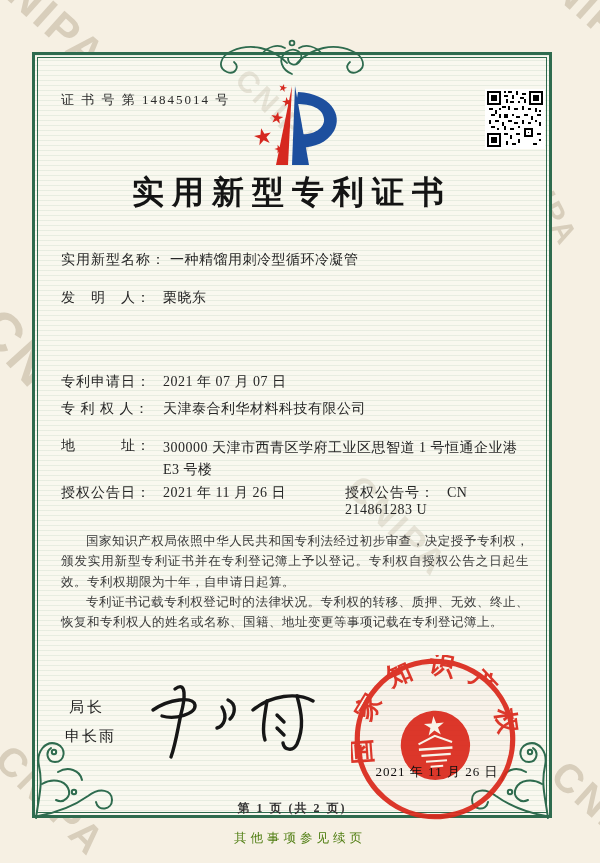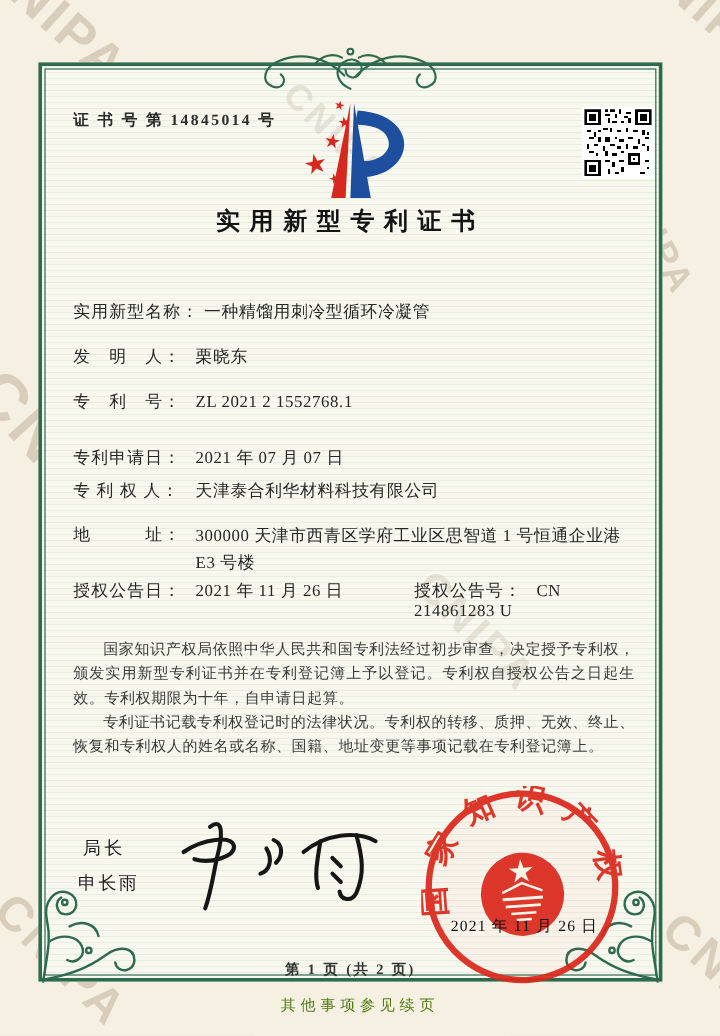--- a/index.html
+++ b/index.html
@@ -25,25 +25,25 @@
   .wm8{left:190px;top:40px;font-size:30px;transform:rotate(45deg);}
   
   .frame{
     position:absolute;left:32px;top:52px;width:520px;height:766px;z-index:1;
     border:3px solid #2e6b4e;background:#f9f8ef;box-sizing:border-box;
   }
   .frame::before{content:"";position:absolute;inset:2px;border:1px solid #2e6b4e;pointer-events:none;z-index:1;}
   .guilloche{position:absolute;inset:0;
     background:repeating-linear-gradient(180deg,rgba(122,168,138,.14) 0 1px,transparent 1px 5px);}
   
-  .cert-no{position:absolute;left:26px;top:36px;font-size:13px;letter-spacing:2px;z-index:2;font-weight:bold;}
+  .cert-no{position:absolute;left:26px;top:36px;font-size:13px;letter-spacing:2px;z-index:2;}
   .logo{position:absolute;left:200px;top:24px;z-index:2;}
   .qr{position:absolute;left:450px;top:34px;z-index:2;background:#fff;padding:2px;line-height:0;}
   .title{position:absolute;left:0;top:116px;width:100%;text-align:center;z-index:2;
-    font-size:20px;font-weight:700;letter-spacing:8px;color:#141414;}
+    font-size:32px;font-weight:700;letter-spacing:8px;color:#141414;}
   
   .row{position:absolute;left:26px;right:22px;font-size:14px;z-index:2;color:#262626;}
   .row .lab{display:inline-block;min-width:98px;letter-spacing:1px;}
   .row .val{margin-left:4px;letter-spacing:.5px;}
   .addr .lab{vertical-align:top;}
   .addr .val{display:inline-block;width:360px;vertical-align:top;line-height:1.55;}
   .grant2{position:absolute;left:260px;top:0;margin-left:24px;}
   .r-name{top:196px;} .r-inv{top:234px;} .r-pno{top:271px;} .r-adate{top:318px;}
   .r-owner{top:345px;} .r-addr{top:382px;} .r-grant{top:429px;}
   
@@ -181,23 +181,20 @@
     </div>
 
     <div class="title">实用新型专利证书</div>
 
     <div class="row r-name">
       <span class="lab">实用新型名称：</span><span class="val">一种精馏用刺冷型循环冷凝管</span>
     </div>
     <div class="row r-inv">
       <span class="lab">发　明　人：</span><span class="val">栗晓东</span>
     </div>
-    <div class="row r-pno">
-      <span class="lab">专　利　号：</span><span class="val">ZL 2021 2 1552768.1</span>
-    </div>
     <div class="row r-adate">
       <span class="lab">专利申请日：</span><span class="val">2021 年 07 月 07 日</span>
     </div>
     <div class="row r-owner">
       <span class="lab">专 利 权 人：</span><span class="val">天津泰合利华材料科技有限公司</span>
     </div>
     <div class="row r-addr addr">
       <span class="lab">地　　　址：</span><span class="val">300000 天津市西青区学府工业区思智道 1 号恒通企业港 E3 号楼</span>
     </div>
     <div class="row r-grant">

